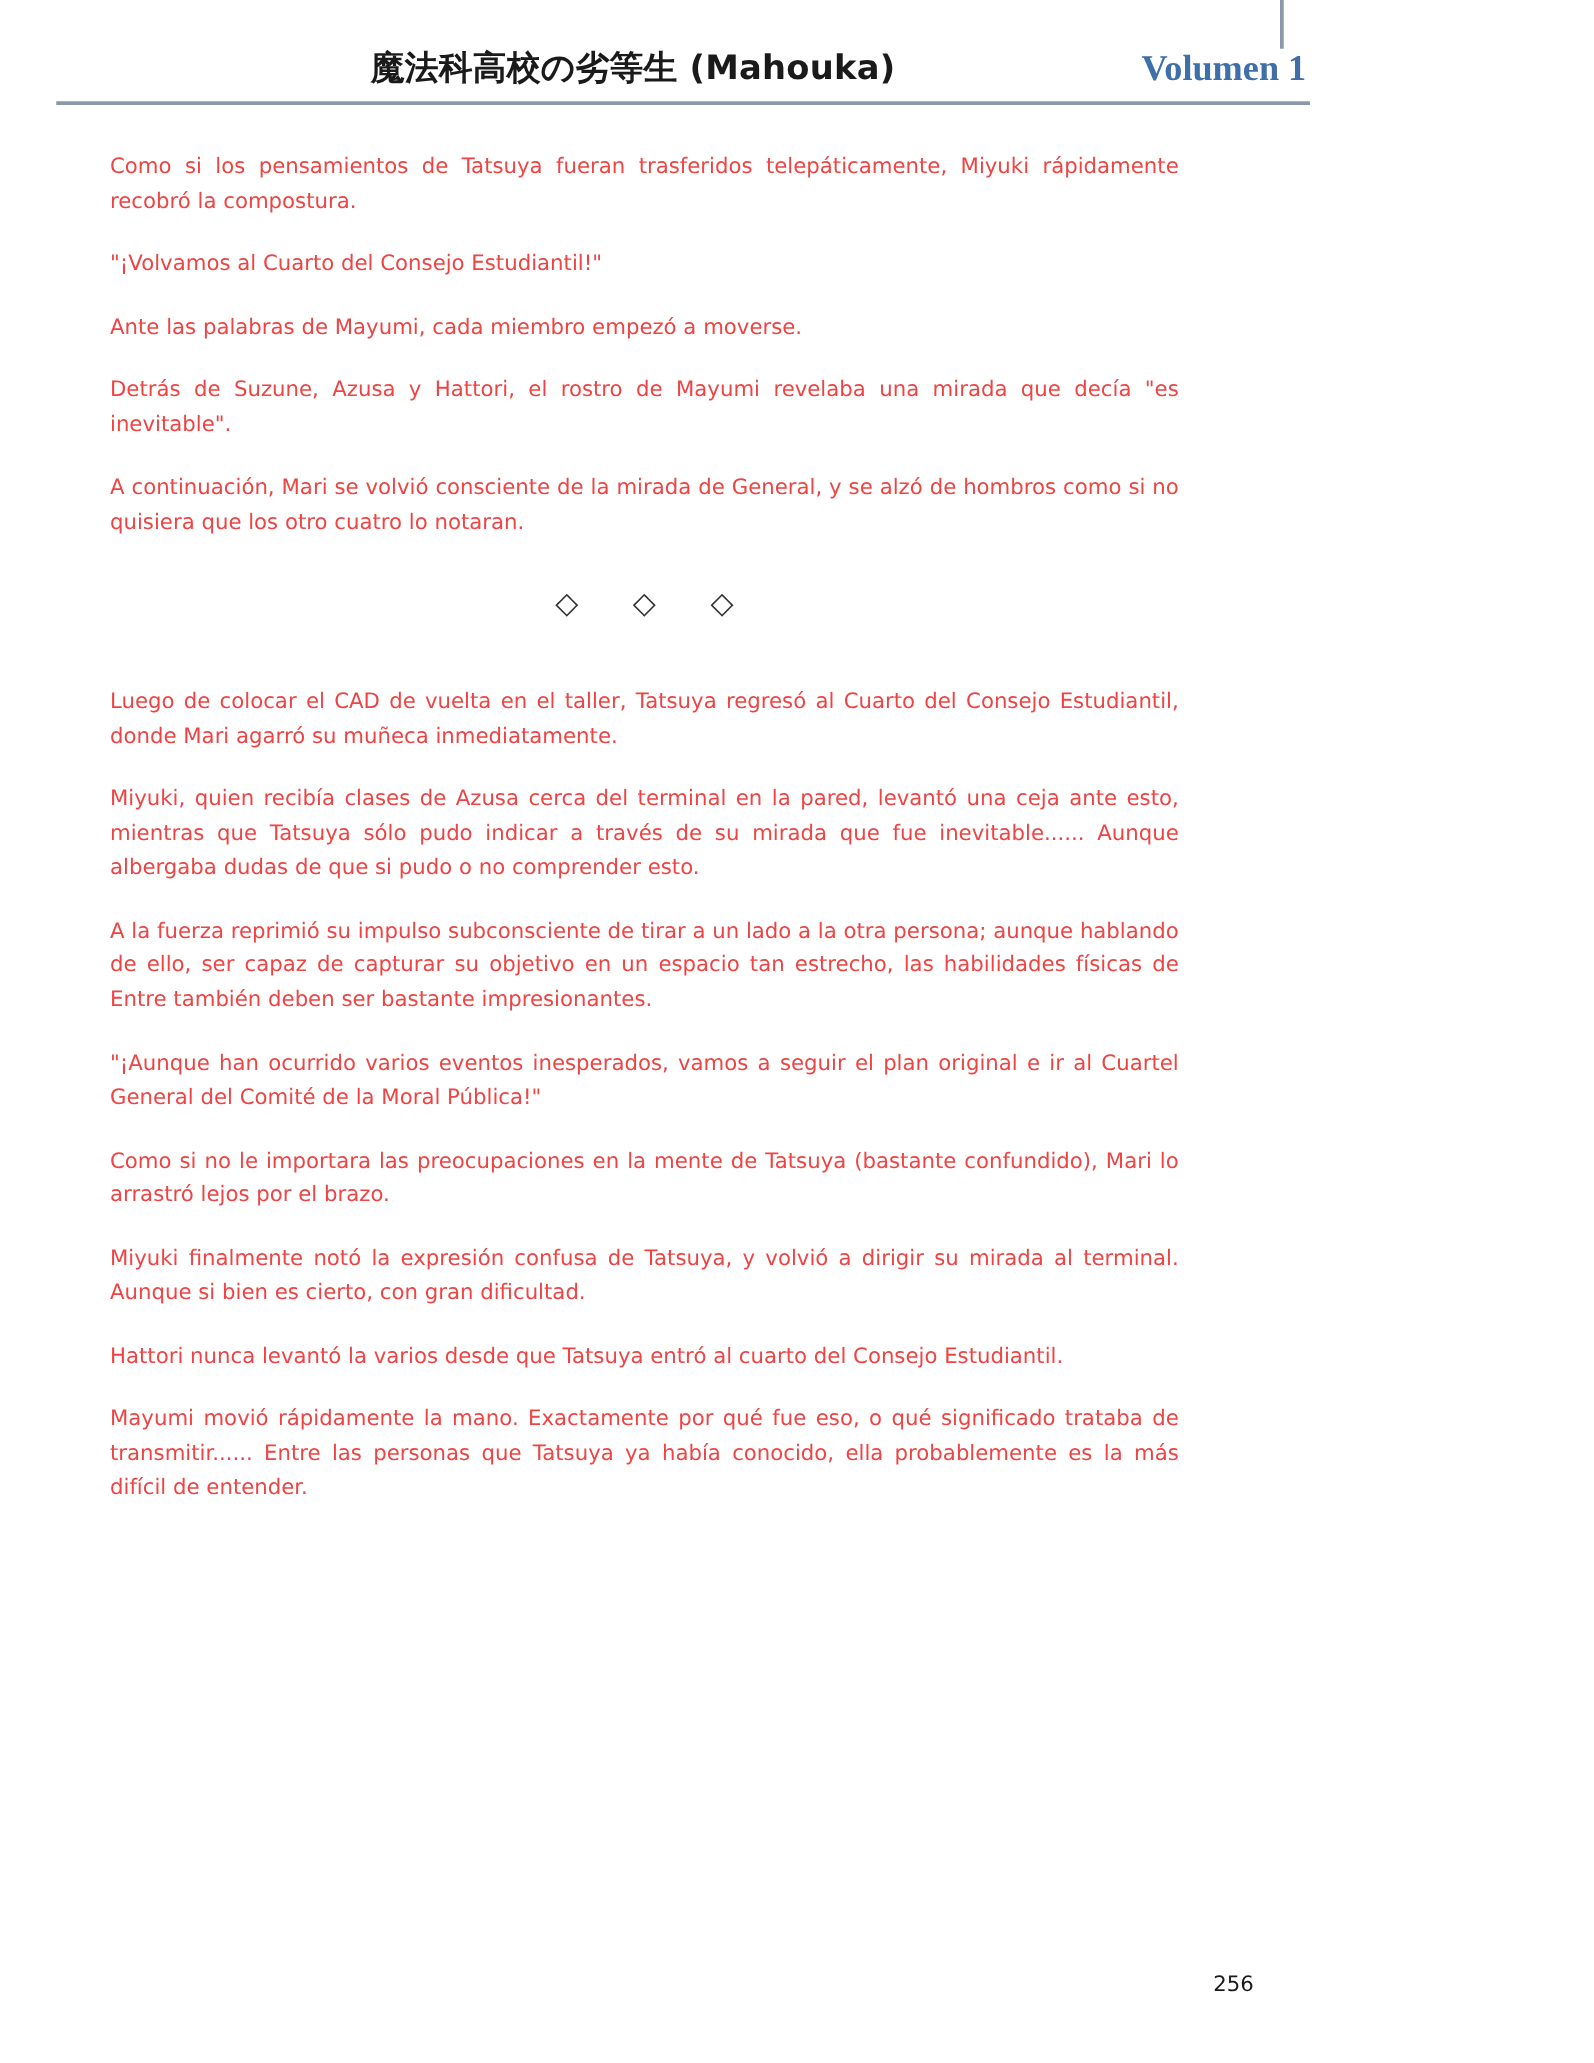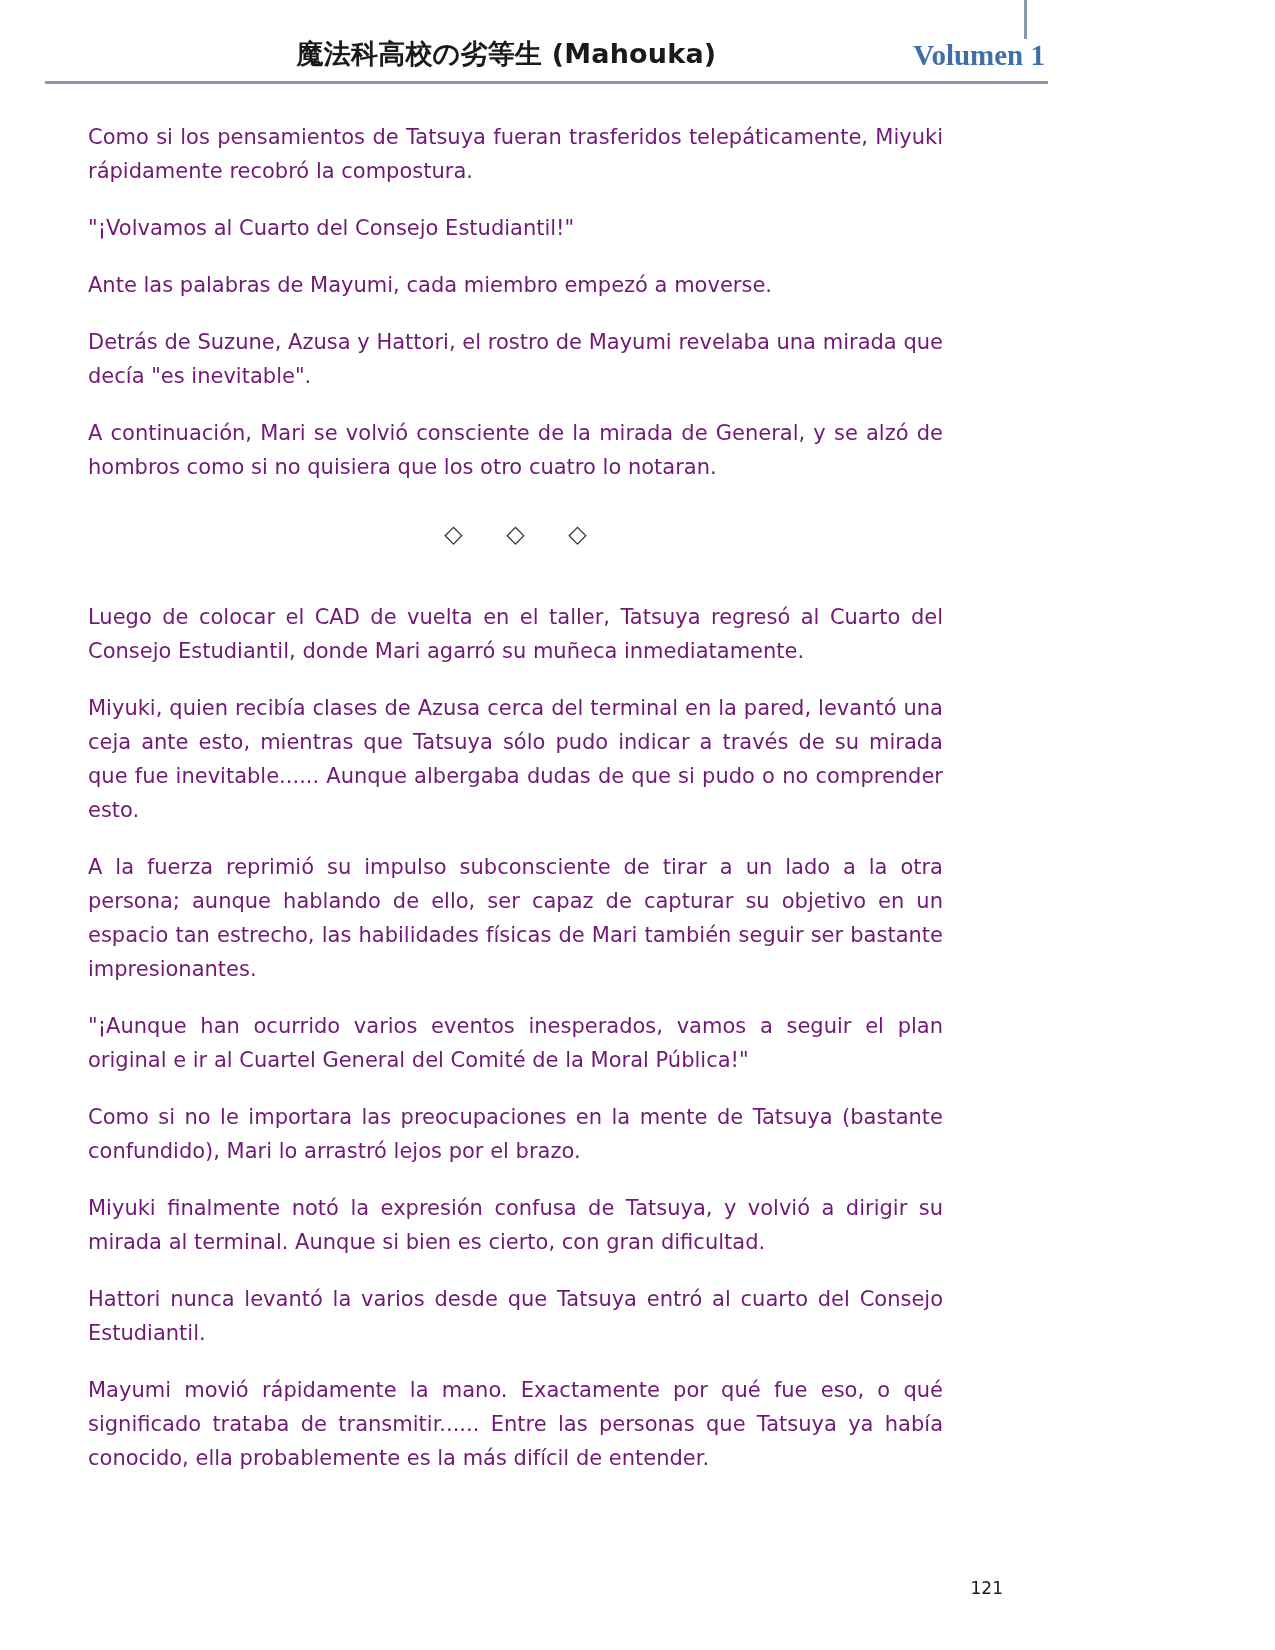--- a/index.html
+++ b/index.html
@@ -77,25 +77,25 @@
     height: 3px;
     background: #8a9aab;
   }
 
   
   .content {
     padding: 28px 150px 0 88px;
     box-sizing: border-box;
   }
   p.para {
-    font-size: 21px;
+    font-size: 17px;
     line-height: 1.62;
     text-align: justify;
     margin: 0 0 23px 0;
-    color: #701a75;
+    color: #ef4444;
     hyphens: none;
   }
   p.para:last-child { margin-bottom: 12px; }
 
   .scene-break {
     text-align: center;
     margin: 36px 0 52px 0;
     font-size: 24px;
     color: #333;
     letter-spacing: 18px;
@@ -132,23 +132,23 @@
     <p class="para">Como si los pensamientos de Tatsuya fueran trasferidos telepáticamente, Miyuki rápidamente recobró la compostura.</p>
     <p class="para">"¡Volvamos al Cuarto del Consejo Estudiantil!"</p>
     <p class="para">Ante las palabras de Mayumi, cada miembro empezó a moverse.</p>
     <p class="para">Detrás de Suzune, Azusa y Hattori, el rostro de Mayumi revelaba una mirada que decía "es inevitable".</p>
     <p class="para">A continuación, Mari se volvió consciente de la mirada de General, y se alzó de hombros como si no quisiera que los otro cuatro lo notaran.</p>
 
     <div class="scene-break">◇  ◇  ◇</div>
 
     <p class="para">Luego de colocar el CAD de vuelta en el taller, Tatsuya regresó al Cuarto del Consejo Estudiantil, donde Mari agarró su muñeca inmediatamente.</p>
     <p class="para">Miyuki, quien recibía clases de Azusa cerca del terminal en la pared, levantó una ceja ante esto, mientras que Tatsuya sólo pudo indicar a través de su mirada que fue inevitable...... Aunque albergaba dudas de que si pudo o no comprender esto.</p>
-    <p class="para">A la fuerza reprimió su impulso subconsciente de tirar a un lado a la otra persona; aunque hablando de ello, ser capaz de capturar su objetivo en un espacio tan estrecho, las habilidades físicas de Mari también seguir ser bastante impresionantes.</p>
+    <p class="para">A la fuerza reprimió su impulso subconsciente de tirar a un lado a la otra persona; aunque hablando de ello, ser capaz de capturar su objetivo en un espacio tan estrecho, las habilidades físicas de Entre también deben ser bastante impresionantes.</p>
     <p class="para">"¡Aunque han ocurrido varios eventos inesperados, vamos a seguir el plan original e ir al Cuartel General del Comité de la Moral Pública!"</p>
     <p class="para">Como si no le importara las preocupaciones en la mente de Tatsuya (bastante confundido), Mari lo arrastró lejos por el brazo.</p>
     <p class="para">Miyuki finalmente notó la expresión confusa de Tatsuya, y volvió a dirigir su mirada al terminal. Aunque si bien es cierto, con gran dificultad.</p>
     <p class="para">Hattori nunca levantó la varios desde que Tatsuya entró al cuarto del Consejo Estudiantil.</p>
     <p class="para">Mayumi movió rápidamente la mano. Exactamente por qué fue eso, o qué significado trataba de transmitir...... Entre las personas que Tatsuya ya había conocido, ella probablemente es la más difícil de entender.</p>
   </div>
 
-  <div class="footer">121</div>
+  <div class="footer">256</div>
 
 </div>
 
 </body></html>

